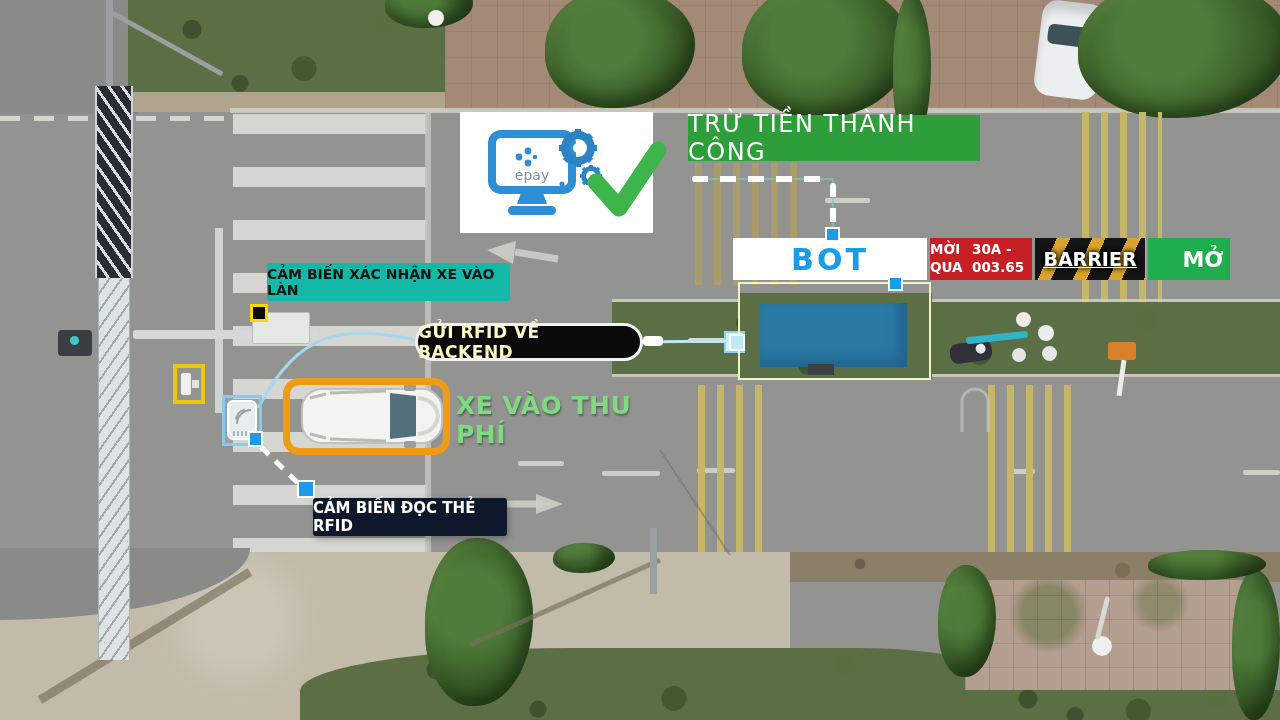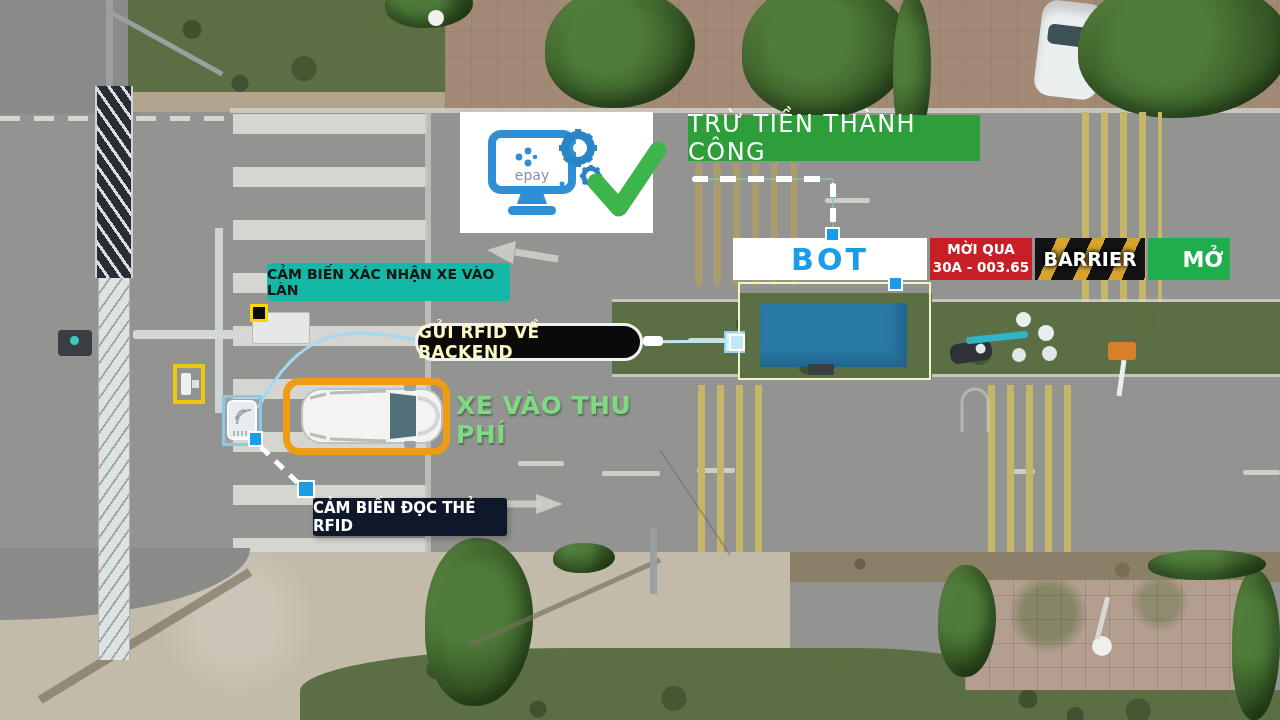--- a/index.html
+++ b/index.html
@@ -221,27 +221,27 @@
     </svg>
   </div>
 
   <div class="abs banner" style="left:688px;top:115px;width:292px;height:46px;background:#2d9e3a;">
     <span>TRỪ TIỀN THÀNH CÔNG</span>
   </div>
 
   <div class="abs sign" style="left:733px;top:238px;width:194px;height:42px;background:#fff;color:#1b9ce8;font-size:30px;letter-spacing:3px;">
     <span>BOT</span>
   </div>
-  <div class="abs sign" style="left:930px;top:238px;width:102px;height:42px;background:#c62026;color:#fff;font-size:13.5px;flex-direction:column;line-height:1.3;font-weight:bold;">
+  <div class="abs sign" style="left:930px;top:238px;width:102px;height:42px;background:#c62026;color:#fff;font-size:13.5px;flex-direction:row;line-height:1.3;font-weight:bold;">
     <span>MỜI QUA</span>
     <span>30A - 003.65</span>
   </div>
   <div class="abs sign" style="left:1035px;top:238px;width:110px;height:42px;color:#fff;font-size:19px;
               background:repeating-linear-gradient(115deg,#141414 0 20px,#d8a42c 20px 32px);
-              text-shadow:0 0 4px #000,0 0 6px #000;">
+              text-shadow:0 0 4px #000,0 0 6px #000;text-decoration:underline;">
     <span>BARRIER</span>
   </div>
   <div class="abs sign" style="left:1148px;top:238px;width:82px;height:42px;background:#1fad4e;color:#fff;font-size:22px;padding-left:28px;">
     <span>MỞ</span>
   </div>
 
   <div class="abs frame-outline" style="left:738px;top:282px;width:193px;height:98px;"></div>
   <div class="abs handle" style="left:825px;top:227px;width:15px;height:15px;"></div>
   <div class="abs handle" style="left:888px;top:276px;width:15px;height:15px;"></div>
   <div class="abs handle" style="left:729px;top:334px;width:16px;height:17px;background:#bfe9f5;"></div>

